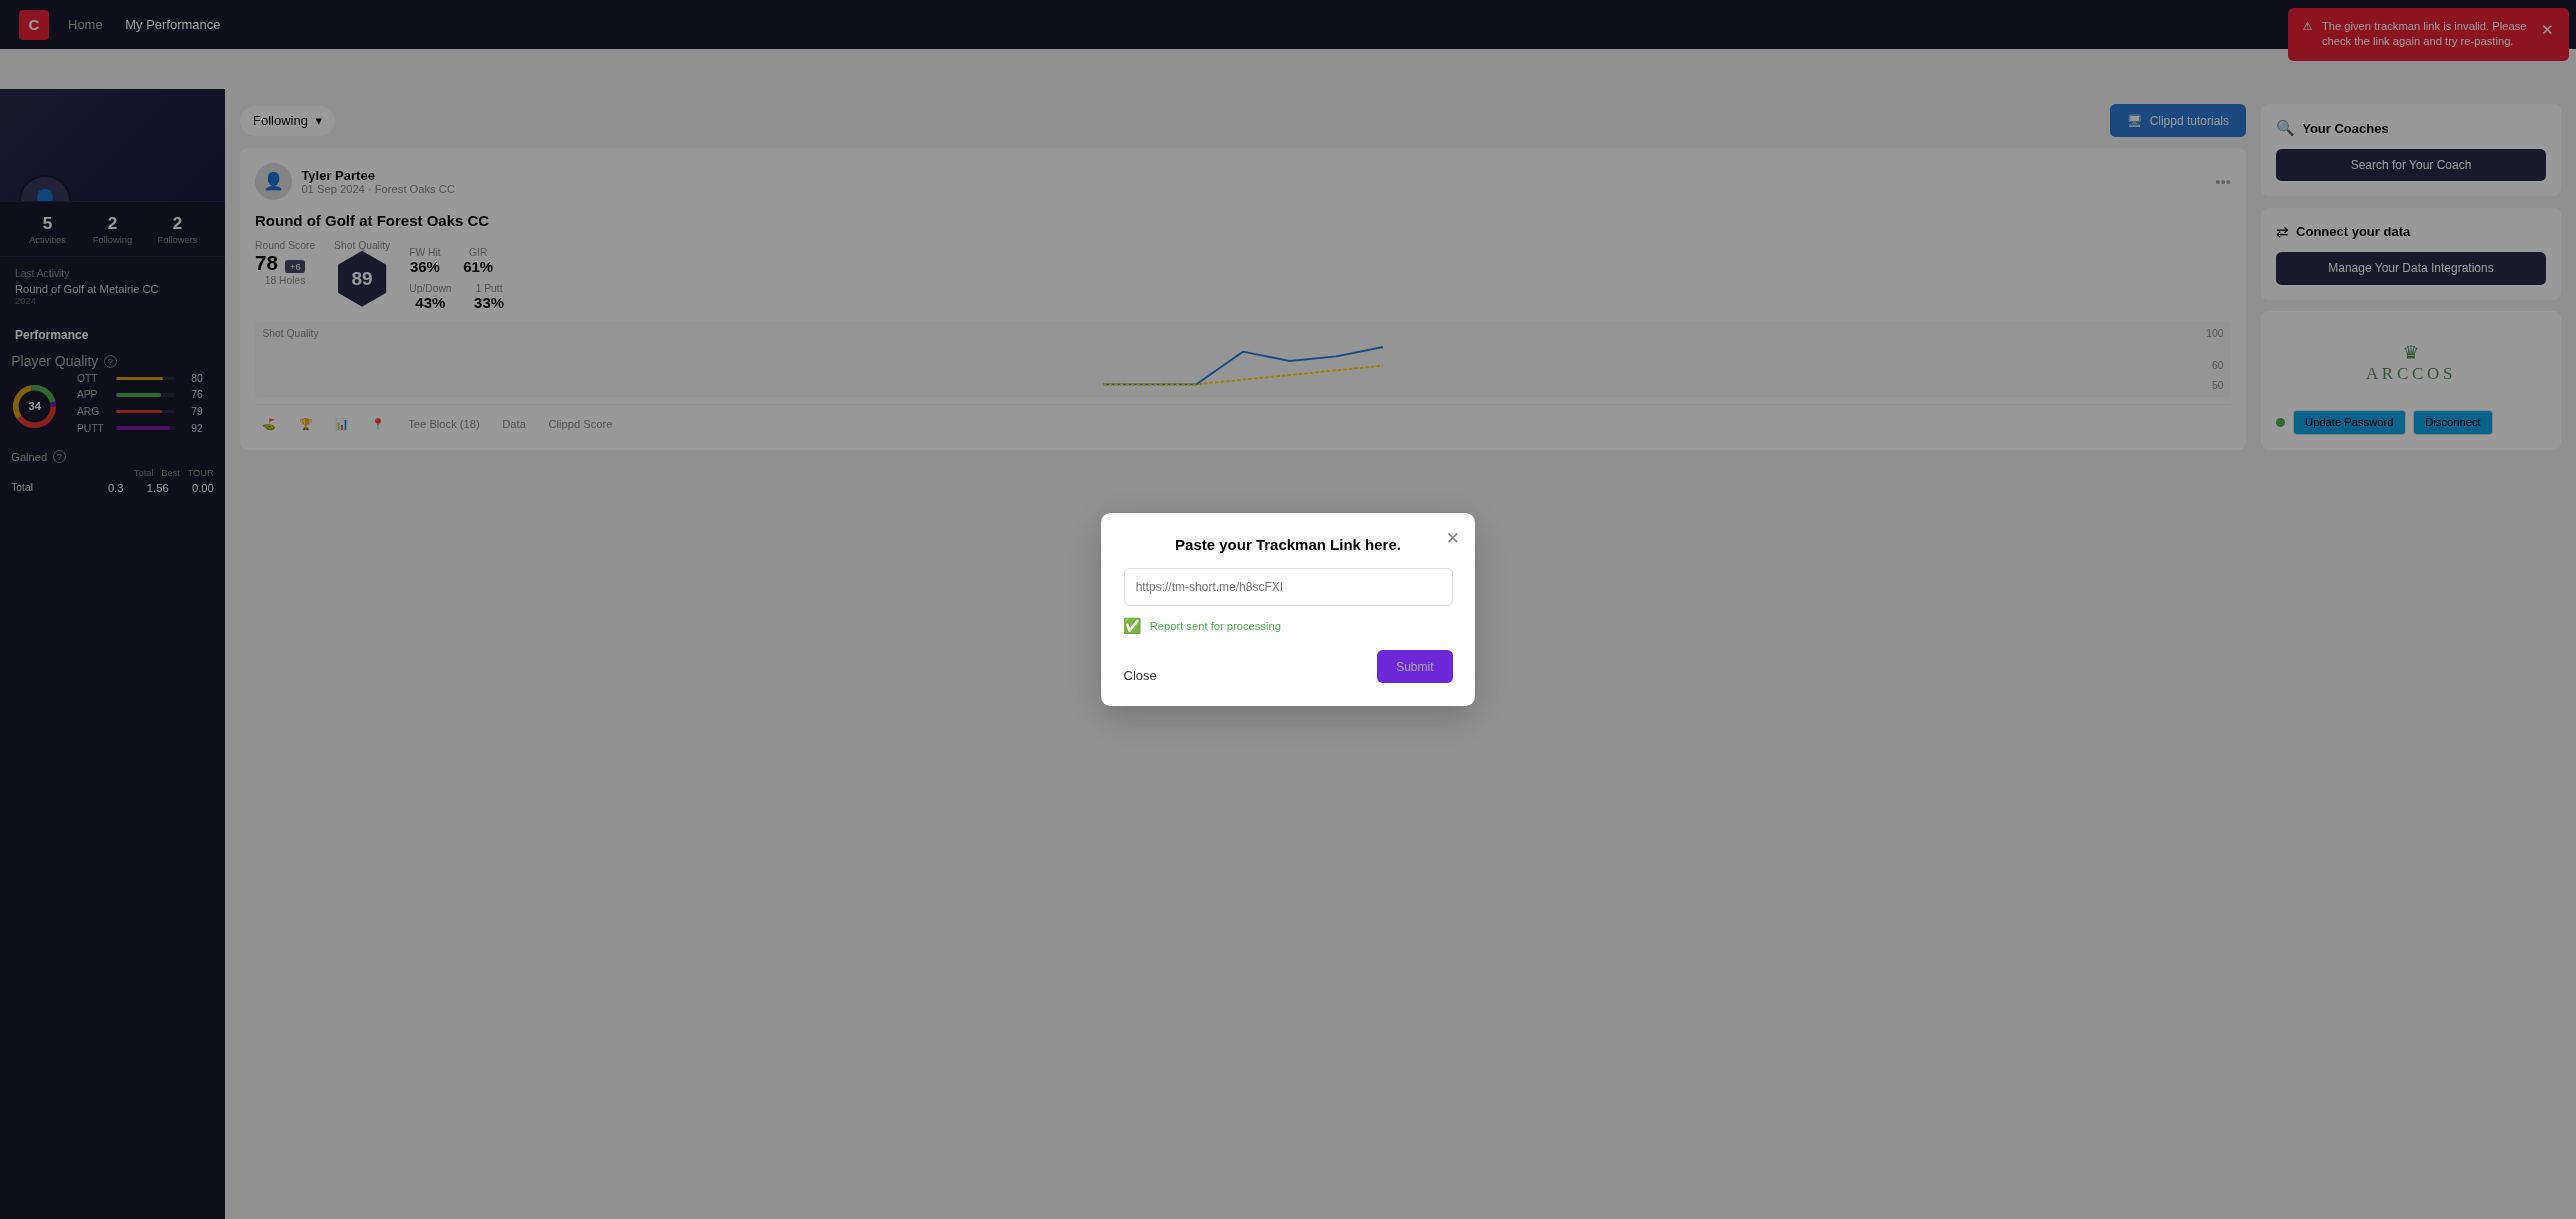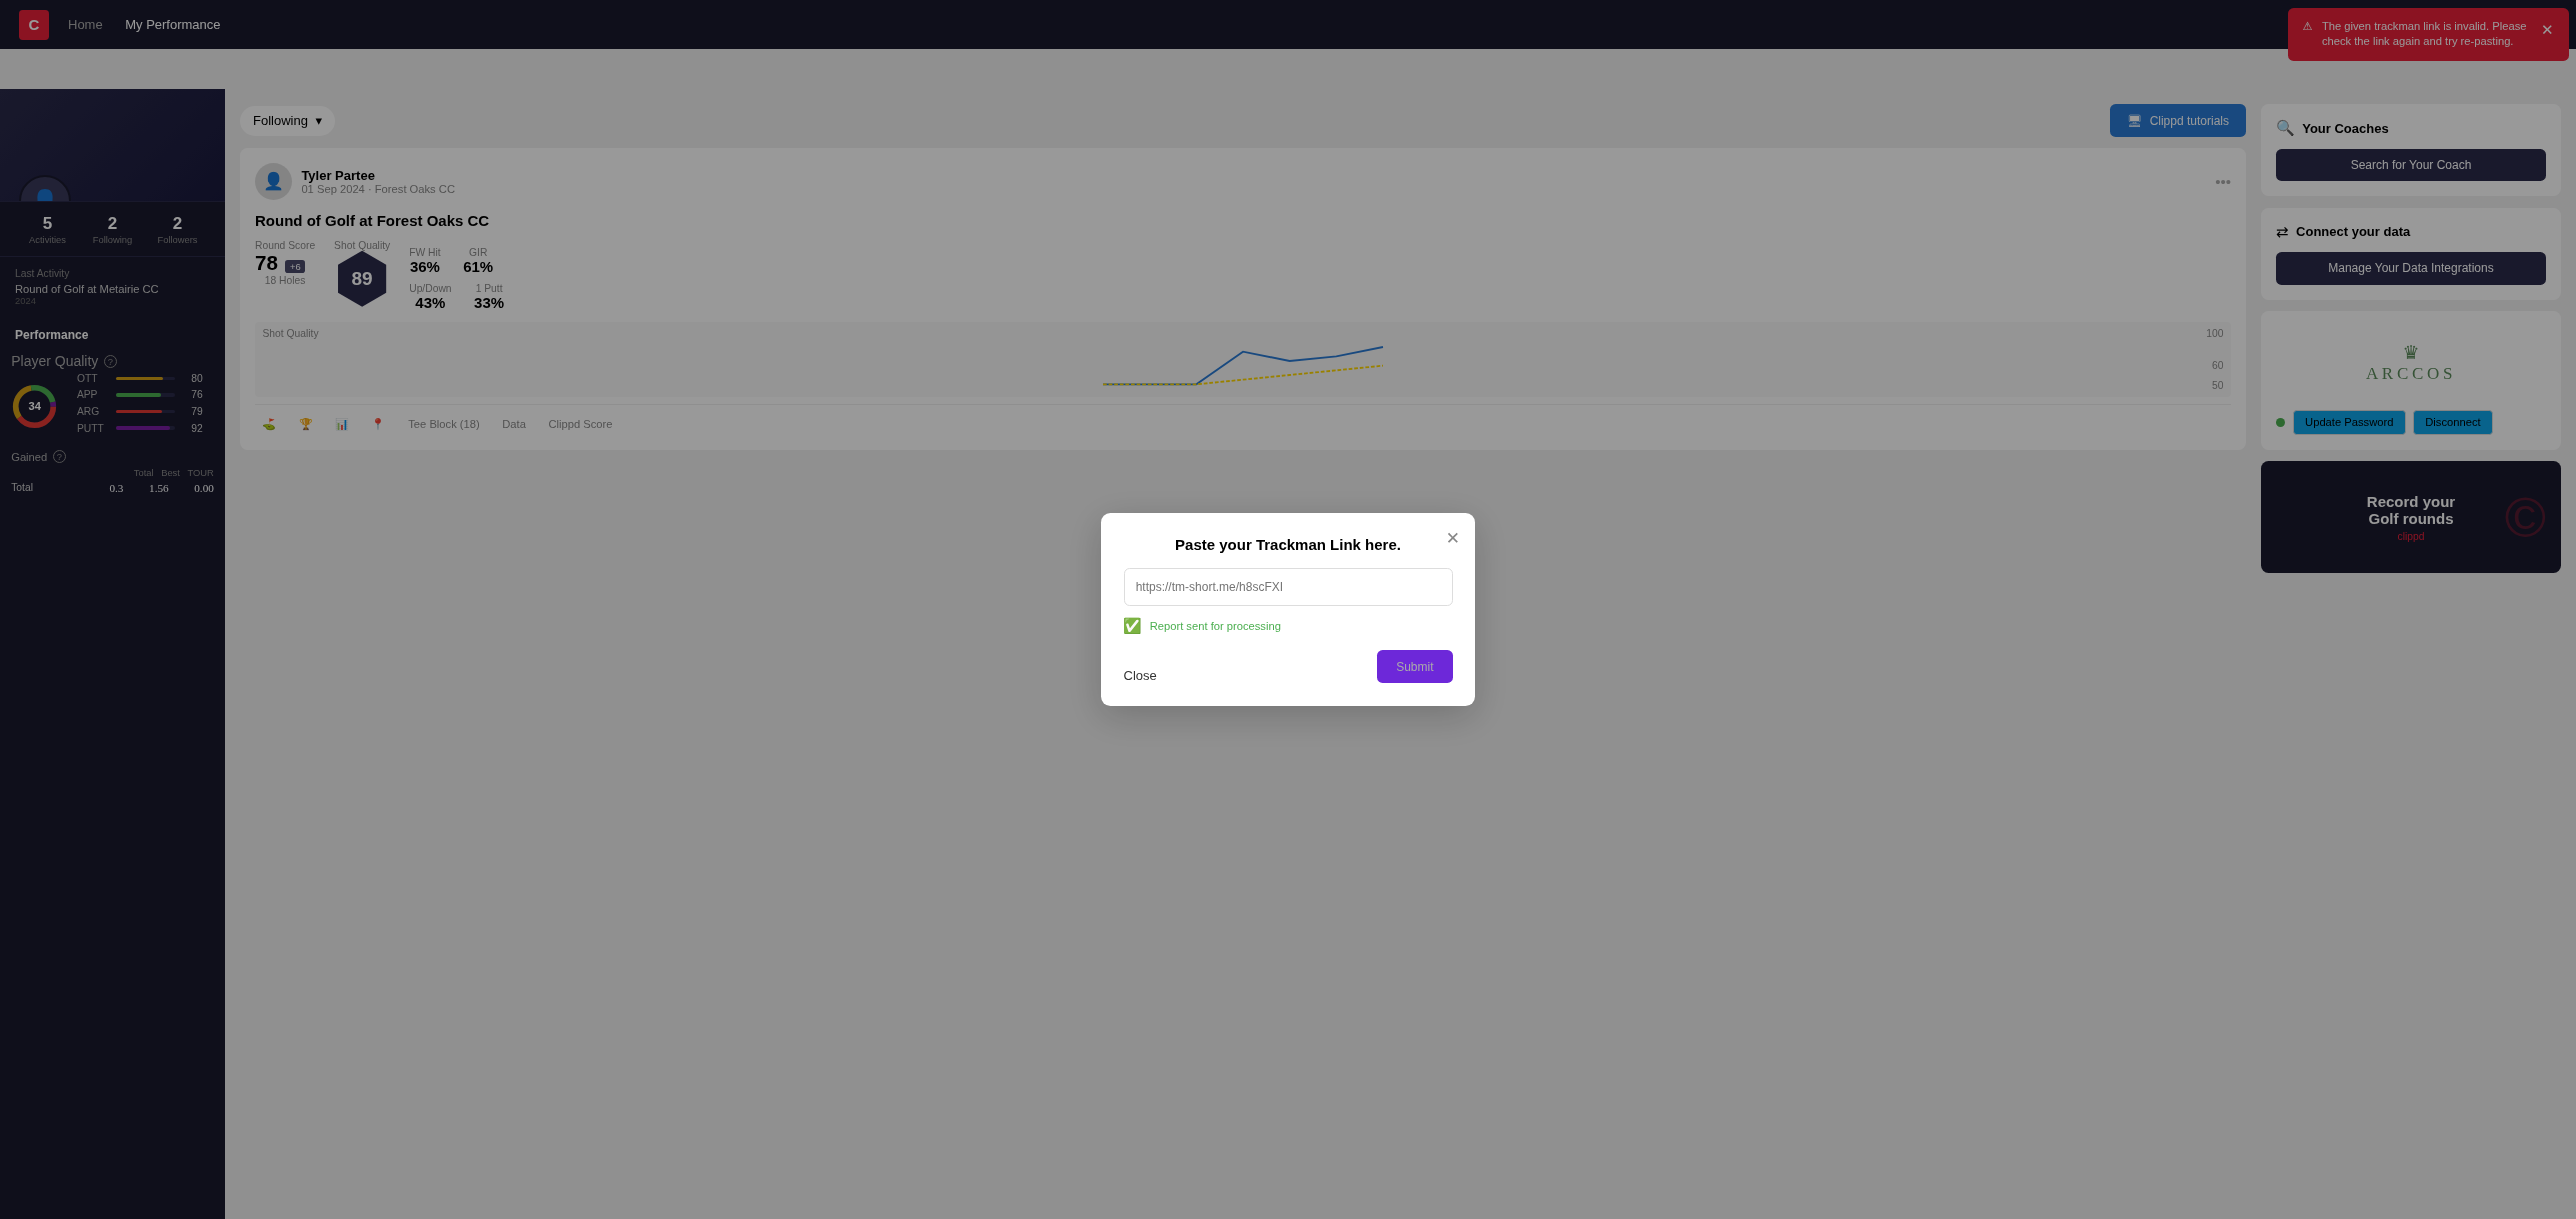--- a/index.html
+++ b/index.html
@@ -172,21 +172,21 @@
     .quality-bar-bg { flex: 1; height: 3.7px; background: #2a2a4a; border-radius: 1.9px; }
     .quality-bar { height: 3.7px; border-radius: 1.9px; }
     .quality-value { font-size: 10.3px; color: #ccc; width: 22.5px; text-align: right; }
 
     .sidebar-gained { padding: 0 11.2px 11.2px; }
     .gained-header { display: flex; gap: 7.5px; font-size: 9.4px; color: #888; margin-bottom: 3.7px; }
     .gained-header span:first-child { flex: 1; }
     .gained-row { display: flex; align-items: center; gap: 7.5px; margin-bottom: 1.9px; }
     .gained-label { font-size: 10.3px; color: #ccc; flex: 1; }
     .gained-values { display: flex; gap: 11.2px; }
-    .gained-value { font-size: 11.2px; color: white; width: 34px; text-align: right; font-family: Liberation Serif, serif; }
+    .gained-value { font-size: 11.2px; color: white; width: 34px; text-align: right; }
   </style>
 </head>
 <body>
 
 <nav class="top-nav">
   <div class="nav-logo">C</div>
   <div class="nav-links">
     <a class="nav-link">Home</a>
     <a class="nav-link active">My Performance</a>
   </div>
@@ -421,27 +421,20 @@
         </div>
         <div class="panel-actions">
           <div class="panel-status">
             <div class="status-dot"></div>
           </div>
           <button class="panel-action-btn">Update Password</button>
           <button class="panel-action-btn">Disconnect</button>
         </div>
       </div>
 
-      <div class="promo-card">
-        <div style="position:relative; z-index:2; padding:15px;">
-          <div class="promo-text">Record your<br>Golf rounds</div>
-          <div style="color:#e8203a; font-size:10.3px; text-align:center; margin-top:3.7px;">clippd</div>
-        </div>
-        <div style="position:absolute; right:15px; top:50%; transform:translateY(-50%); font-size:56px; opacity:0.3; color:#e8203a;">©</div>
-      </div>
     </div>
   </main>
 </div>
 
 <div class="modal-overlay">
   <div class="modal">
     <div class="modal-title">Paste your Trackman Link here.</div>
     <span class="modal-close">✕</span>
     <input class="modal-input" type="text" value="" placeholder="https://tm-short.me/h8scFXI" style="">
     <div class="modal-success">

